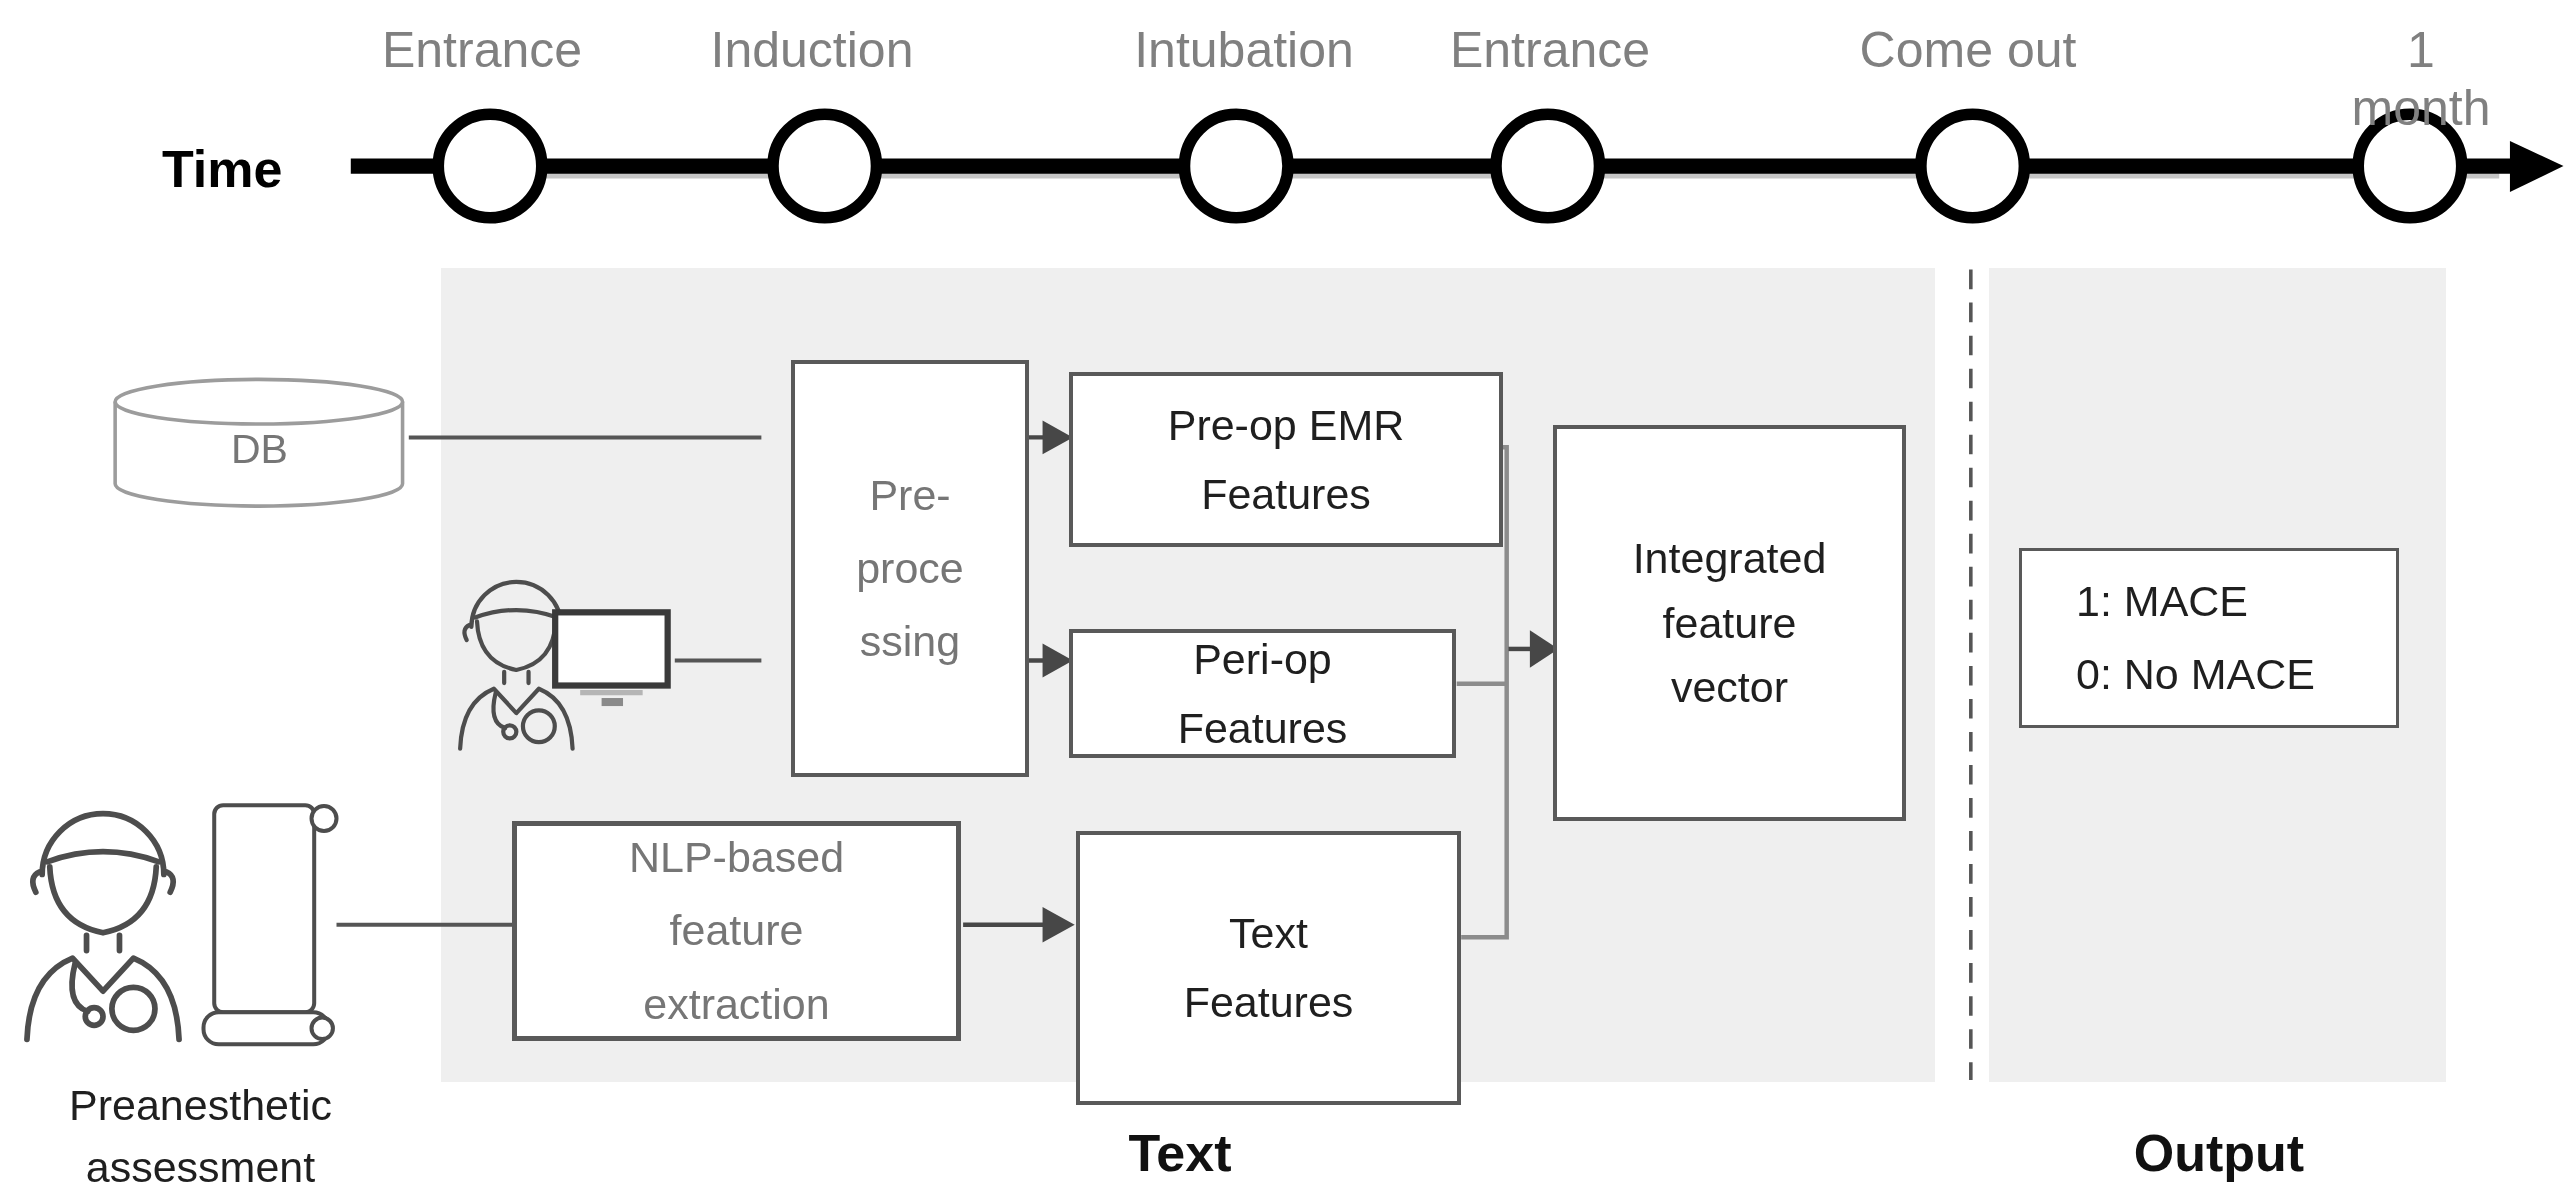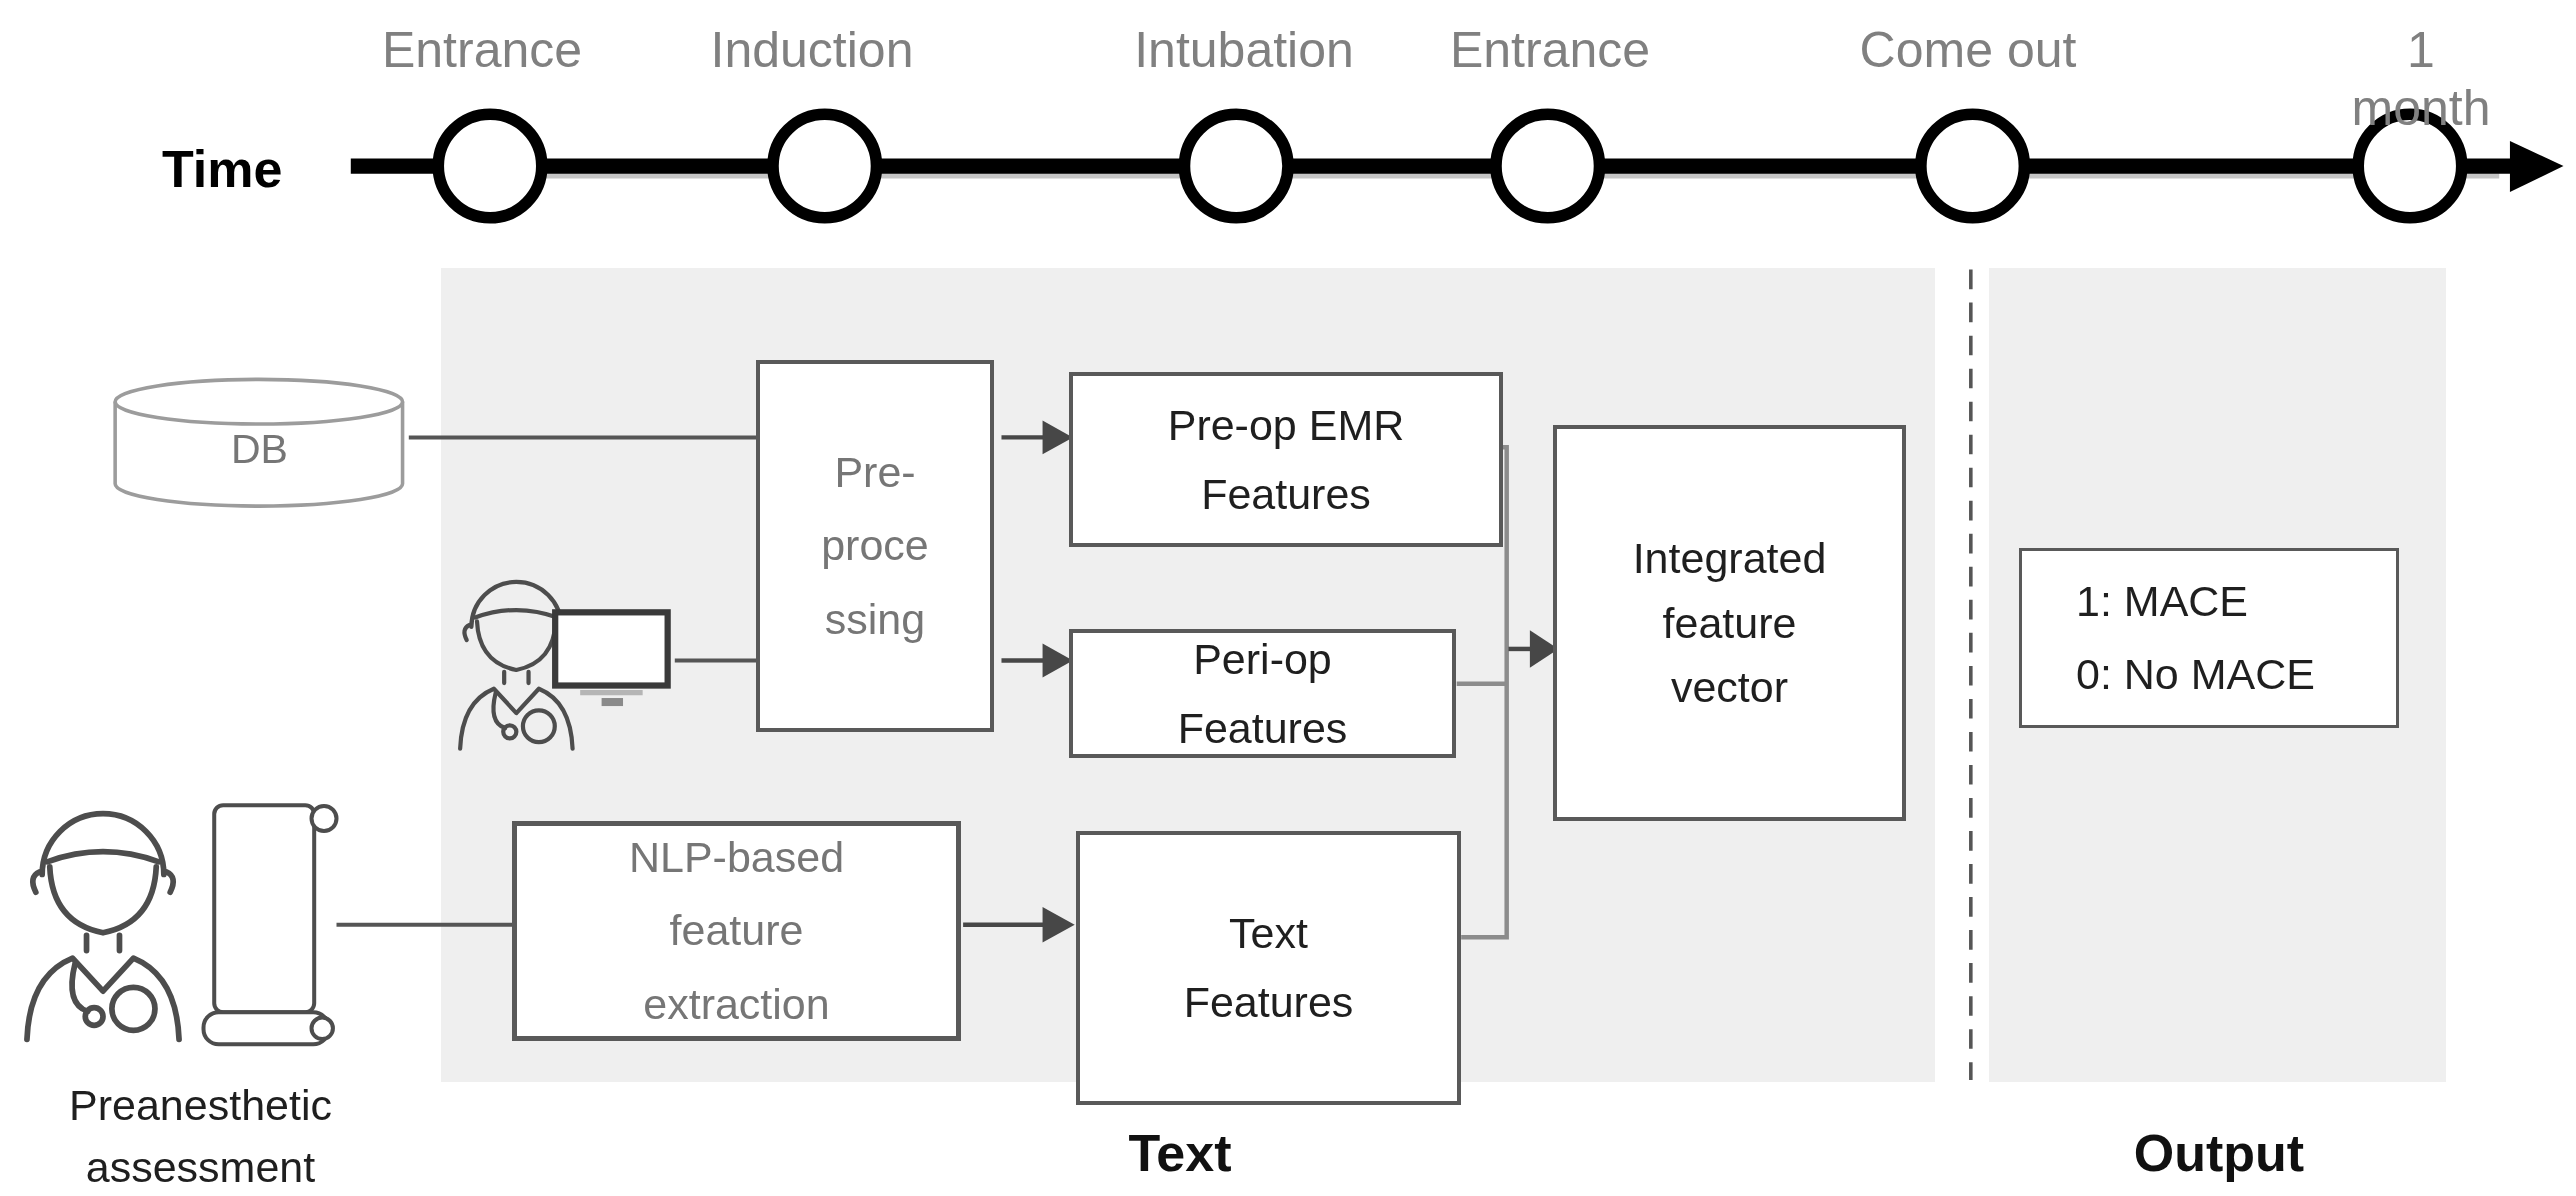--- a/index.html
+++ b/index.html
@@ -36,21 +36,21 @@
   
   .box{
     position:absolute;box-sizing:border-box;
     background:var(--box-bg,#fff);
     border:4.5px solid var(--box-border,#595959);
     display:flex;align-items:center;justify-content:center;
     text-align:center;white-space:pre-line;
     font-size:43px;line-height:1.6;color:var(--text-dark,#1f1f1f);
   }
   .gray-text{color:var(--text-gray,#767676);}
-  #preprocessing-box{left:756px;top:360px;width:238px;height:372px;line-height:1.7;}
+  #preprocessing-box{left:791px;top:360px;width:238px;height:417px;line-height:1.7;}
   #preop-box{left:1069px;top:360px;width:434px;height:175px;margin-top:12px;}
   #periop-box{left:1069px;top:629px;width:387px;height:129px;}
   #textfeatures-box{left:1076px;top:831px;width:385px;height:274px;}
   #nlp-box{left:512px;top:821px;width:449px;height:220px;line-height:1.7;border-width:5.4px;}
   #integrated-box{left:1553px;top:425px;width:353px;height:396px;line-height:1.5;}
   #mace-box{left:2019px;top:548px;width:380px;height:180px;border-width:3.6px;
             justify-content:flex-start;text-align:left;padding-left:54px;line-height:1.7;}
 
   .label{position:absolute;white-space:pre-line;}
   .timeline-label{top:21.4px;transform:translateX(-50%);font-size:50px;color:var(--label-gray,#808080);text-align:center;}

